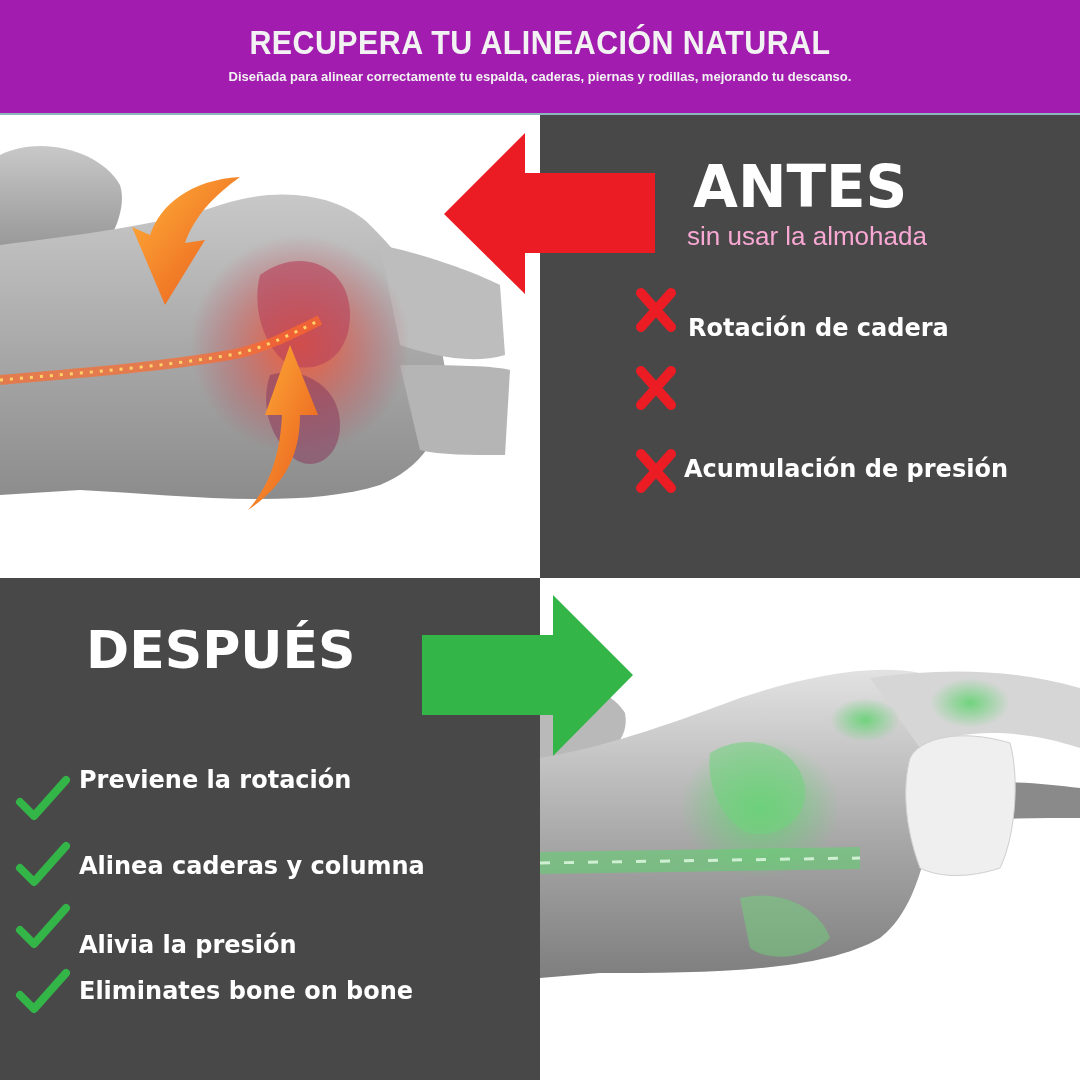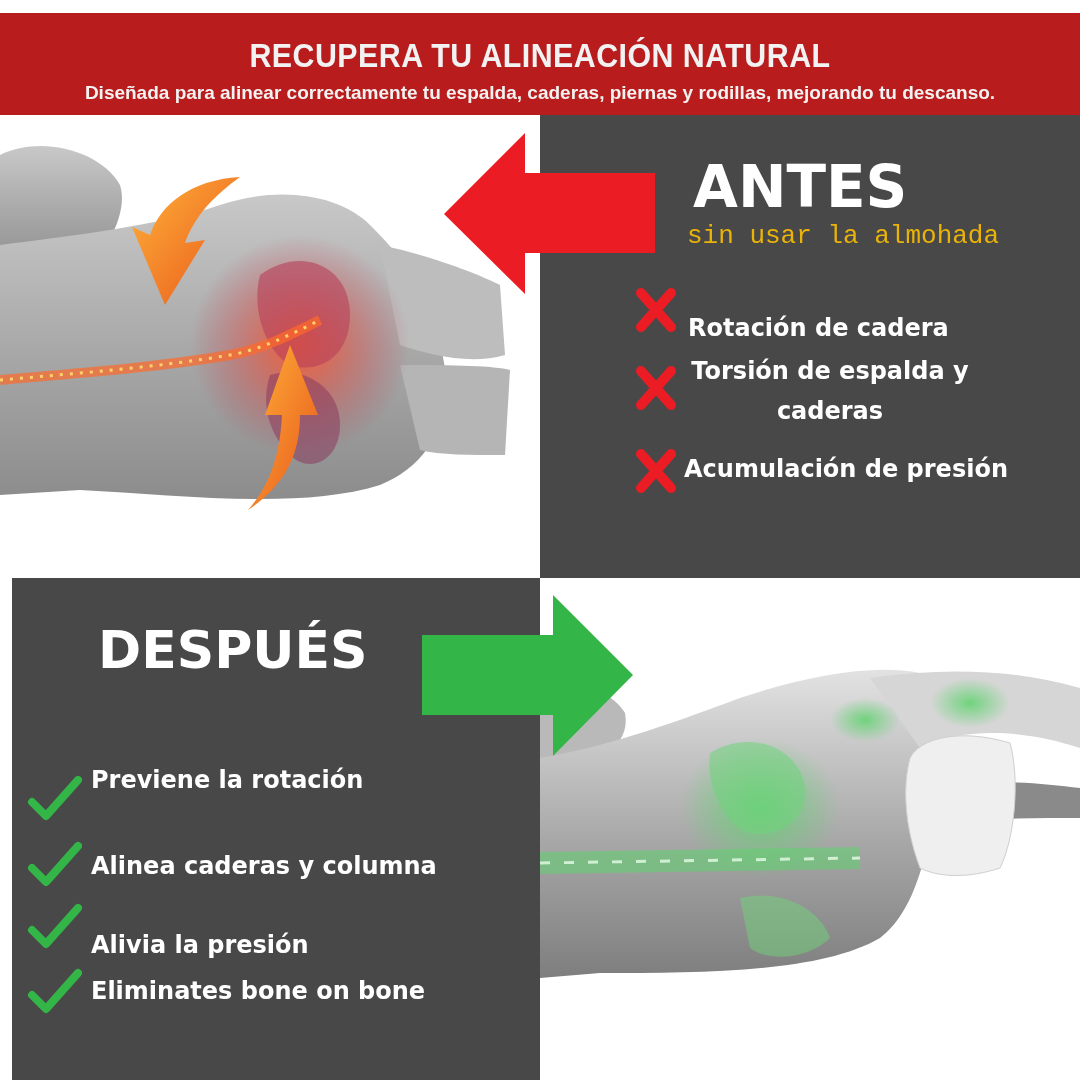--- a/index.html
+++ b/index.html
@@ -1,23 +1,23 @@
 <!DOCTYPE html>
 <html><head>
 <meta charset="utf-8">
 <style>
   html, body { margin:0; padding:0; }
   body { width:1080px; height:1080px; position:relative; overflow:hidden; background:#ffffff; font-family:"DejaVu Sans", sans-serif; }
-  .header { position:absolute; left:0; top:13px; width:1080px; height:115px; background:#b91c1c; border-bottom:2px solid #8fb6bd; box-sizing:border-box; text-align:center; color:#f2f2f2; }
+  .header { position:absolute; left:0; top:0; width:1080px; height:115px; background:#a21caf; border-bottom:2px solid #8fb6bd; box-sizing:border-box; text-align:center; color:#f2f2f2; }
   .header .title { position:absolute; left:0; right:0; top:24px; font-size:33px; font-weight:bold; letter-spacing:0.5px; font-family:"Liberation Sans", sans-serif; transform:scaleX(0.92); }
-  .header .subtitle { position:absolute; left:0; right:0; top:69px; font-size:19px; font-weight:bold; font-family:"Liberation Sans", sans-serif; }
+  .header .subtitle { position:absolute; left:0; right:0; top:69px; font-size:13px; font-weight:bold; font-family:"Liberation Sans", sans-serif; }
   .panel-dark { position:absolute; background:#484848; }
   .panel-light { position:absolute; background:#ffffff; overflow:hidden; }
   .big-title { position:absolute; color:#ffffff; font-weight:bold; font-family:"DejaVu Sans", sans-serif; }
-  .sub-title { position:absolute; color:#eab308; font-size:26px; font-family:Liberation Mono, monospace; font-weight:normal; }
+  .sub-title { position:absolute; color:#f9a8d4; font-size:26px; font-family:Liberation Sans, sans-serif; font-weight:normal; }
   .item { position:absolute; color:#ffffff; font-weight:bold; font-size:24px; font-family:"DejaVu Sans", sans-serif; line-height:30px; }
   .icon { position:absolute; }
   svg { display:block; }
 </style>
 </head>
 <body>
 
 <div class="header">
   <div class="title">RECUPERA TU ALINEACIÓN NATURAL</div>
   <div class="subtitle">Diseñada para alinear correctamente tu espalda, caderas, piernas y rodillas, mejorando tu descanso.</div>
@@ -69,40 +69,36 @@
         <path d="M6,6 L36,40 M36,6 L6,40" stroke="#ec1c24" stroke-width="10" stroke-linecap="round"></path>
       </svg>
   </div>
   <div class="item" style="left:148px; top:174px;margin-top:24px;">Rotación de cadera</div>
 
   <div class="icon" style="left:95px; top:250px;">
     <svg width="42" height="46" viewBox="0 0 42 46">
         <path d="M6,6 L36,40 M36,6 L6,40" stroke="#ec1c24" stroke-width="10" stroke-linecap="round"></path>
       </svg>
   </div>
-  <div class="item" style="left:140px; top:236px; width:300px; text-align:center; line-height:40px;">
-    <div>Torsión de espalda y</div>
-    <div>caderas</div>
-  </div>
 
   <div class="icon" style="left:95px; top:333px;">
     <svg width="42" height="46" viewBox="0 0 42 46">
         <path d="M6,6 L36,40 M36,6 L6,40" stroke="#ec1c24" stroke-width="10" stroke-linecap="round"></path>
       </svg>
   </div>
   <div class="item" style="left:144px; top:339px;">Acumulación de presión</div>
 </div>
 
 <div class="icon" style="left:444px; top:133px;">
   <svg width="212" height="161" viewBox="0 0 212 161">
       <polygon points="0,81 81,0 81,40 211,40 211,120 81,120 81,161" fill="#ec1c24"></polygon>
     </svg>
 </div>
 
-<div class="panel-dark" style="left:0; top:578px; width:540px; height:502px;margin-left:12px;">
+<div class="panel-dark" style="left:0; top:578px; width:540px; height:502px;">
   <div class="big-title" style="left:86px; top:42px; font-size:52px;">DESPUÉS</div>
 
   <div class="icon" style="left:14px; top:196px;">
     <svg width="56" height="48" viewBox="0 0 56 48">
         <path d="M6,28 L20,42 L52,6" stroke="#34b548" stroke-width="8" stroke-linecap="round" stroke-linejoin="round" fill="none"></path>
       </svg>
   </div>
   <div class="item" style="left:79px; top:187px;">
     <div>Previene la rotación</div>
   </div>

